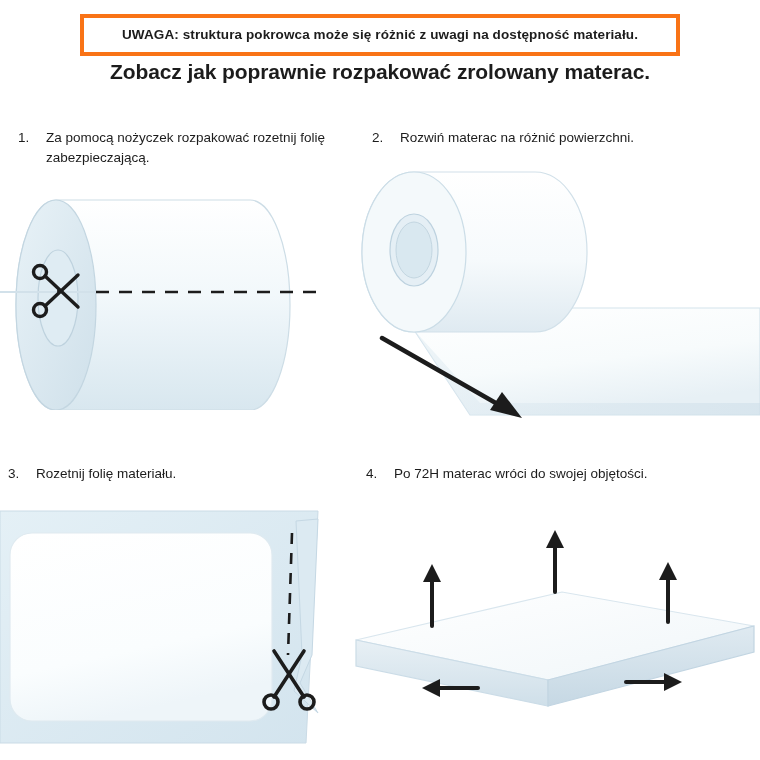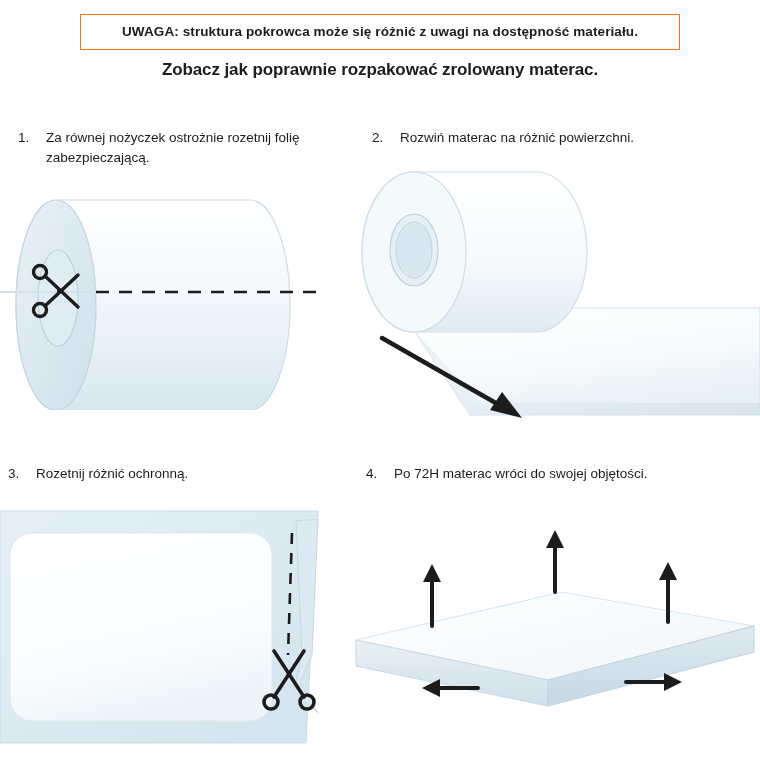--- a/index.html
+++ b/index.html
@@ -14,35 +14,35 @@
     font-family: "Liberation Sans", sans-serif;
     color: #1c1c1c;
     overflow: hidden;
   }
   .notice-bar {
     position: absolute;
     top: 14px;
     left: 80px;
     width: 600px;
     box-sizing: border-box;
-    border: 1px solid #f97316;
+    border: 4px solid #f97316;
     background: #ffffff;
     text-align: center;
     padding: 9px 10px 10px 10px;
     font-size: 13.5px;
     font-weight: bold;
     letter-spacing: 0.1px;
   }
   .main-title {
     position: absolute;
     top: 60px;
     left: 0;
     width: 760px;
     text-align: center;
-    font-size: 17px;
+    font-size: 21px;
     font-weight: bold;
     letter-spacing: -0.1px;
   }
 
   .step-caption {
     position: absolute;
     font-size: 13.5px;
     line-height: 1.45;
     color: #1c1c1c;
   }
@@ -74,31 +74,31 @@
 <body>
 
 <div class="notice-bar">
   <span>UWAGA: struktura pokrowca może się różnić z uwagi na dostępność materiału.</span>
 </div>
 
 <div class="main-title">Zobacz jak poprawnie rozpakować zrolowany materac.</div>
 
 <div class="step-caption" id="cap1">
   <span class="num">1.</span>
-  <span class="txt">Za równej nożyczek ostrożnie rozetnij folię zabezpieczającą.</span>
+  <span class="txt">Za pomocą nożyczek rozpakować rozetnij folię zabezpieczającą.</span>
 </div>
 
 <div class="step-caption" id="cap2">
   <span class="num">2.</span>
   <span class="txt">Rozwiń materac na różnić powierzchni.</span>
 </div>
 
 <div class="step-caption" id="cap3">
   <span class="num">3.</span>
-  <span class="txt">Rozetnij różnić ochronną.</span>
+  <span class="txt">Rozetnij folię materiału.</span>
 </div>
 
 <div class="step-caption" id="cap4">
   <span class="num">4.</span>
   <span class="txt">Po 72H materac wróci do swojej objętości.</span>
 </div>
 
 <div class="panel" id="panel1">
   <svg width="340" height="230" viewBox="0 0 340 230">
     <defs>

